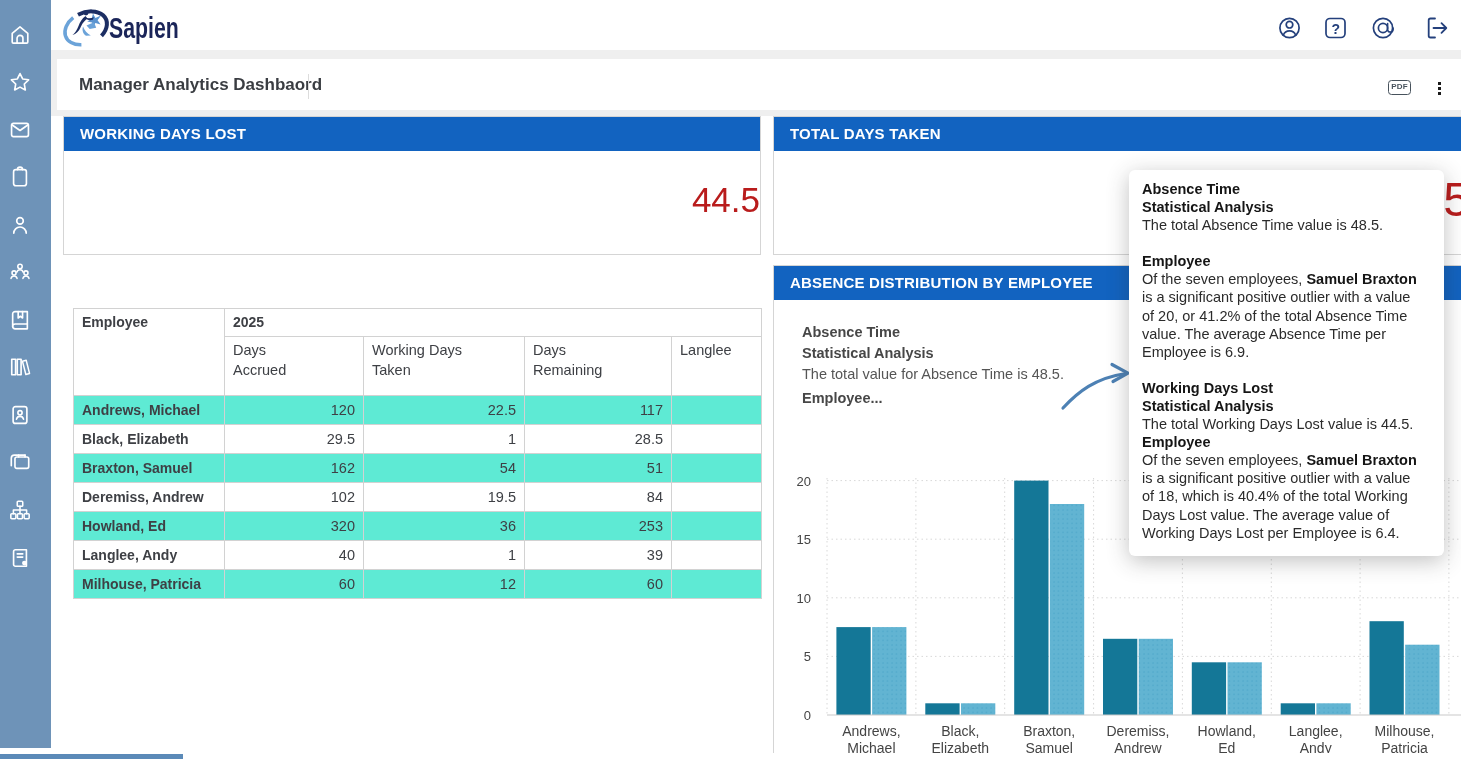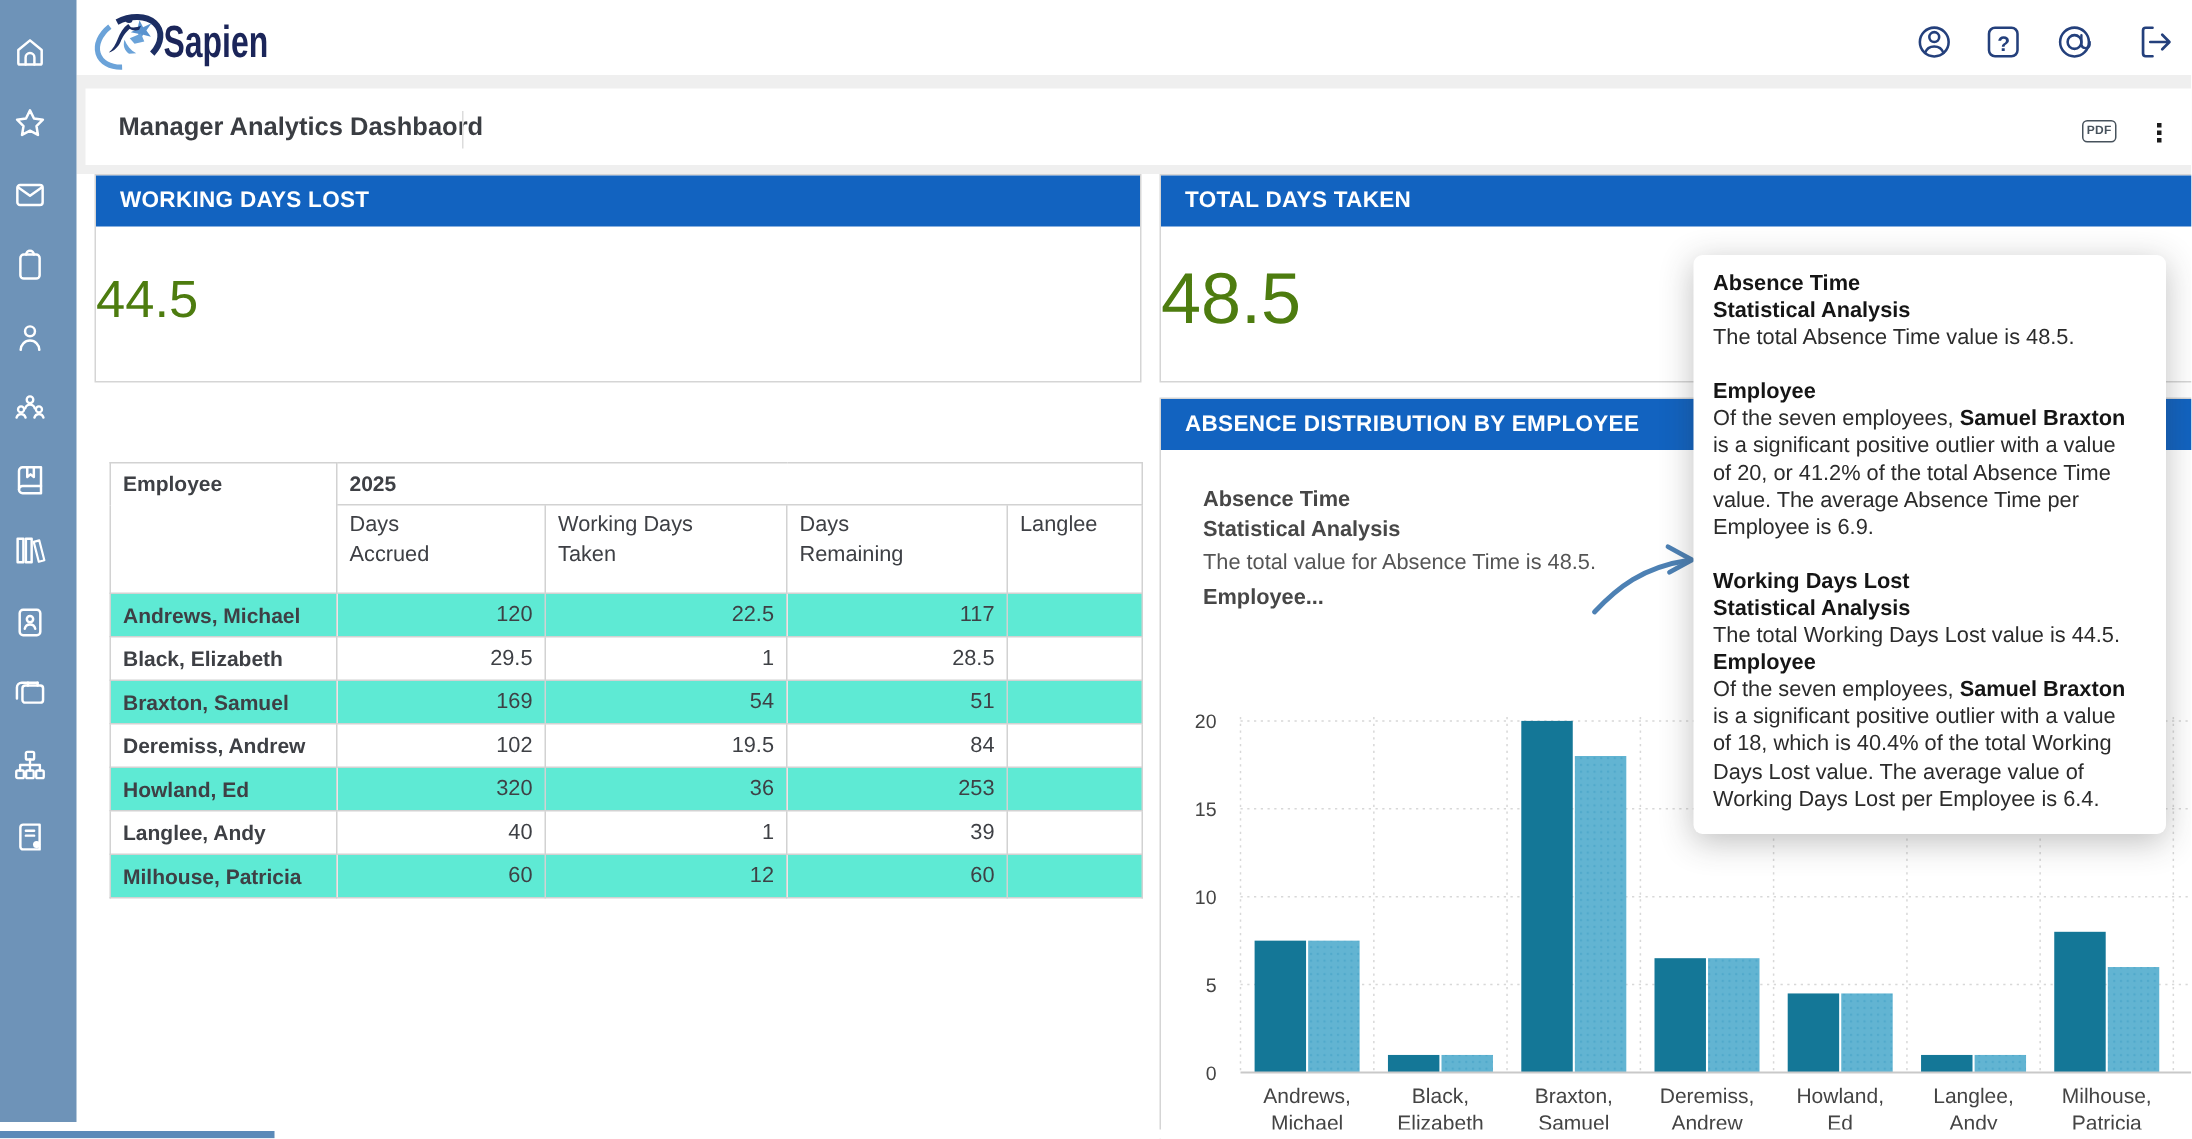--- a/index.html
+++ b/index.html
@@ -23,21 +23,21 @@
     line-height:11px; letter-spacing:0.2px; }
   .kdot { position:absolute; left:1438px; width:2.6px; height:2.6px; background:#1b1b1b; }
   
   .card { position:absolute; background:#fff; border:1px solid #d5d5d5; }
   .chead { height:34px; background:#1263c0; color:#fff; font-size:15px; font-weight:bold;
     letter-spacing:0.2px; line-height:34px; padding-left:16px; }
   #card1 { left:63px; top:116px; width:698px; height:139px; }
   #card2 { left:773px; top:116px; width:698px; height:139px; }
   #card3 { left:63px; top:265px; width:698px; height:488px; }
   #card4 { left:773px; top:265px; width:698px; height:500px; }
-  .bignum { position:absolute; width:100%; text-align:left; color:#4d7c0f; }
+  .bignum { position:absolute; width:100%; text-align:right; color:#b91c1c; }
   
   #tblwrap { left:73px; top:308px; }
   table { border-collapse:collapse; table-layout:fixed; width:688px; font-size:14.5px; color:#3e4045; }
   td, th { border:1px solid #d2d2d2; padding:0 8px; vertical-align:top; text-align:left;
     font-weight:normal; overflow:hidden; white-space:nowrap; }
   .num { text-align:right; }
   .bold { font-weight:bold; font-size:14px; }
   tr.odd { background:#5eead4; }
   
   #tooltip { left:1129px; top:170px; width:315px; height:386px; background:#fff;
@@ -132,21 +132,21 @@
           </tr>
       <tr style="height:28px">
             <td class="bold" style="line-height:28px">Black, Elizabeth</td>
             <td class="num" style="line-height:28px">29.5</td>
             <td class="num" style="line-height:28px">1</td>
             <td class="num" style="line-height:28px">28.5</td>
             <td></td>
           </tr>
       <tr class="odd" style="height:28px">
             <td class="bold" style="line-height:28px">Braxton, Samuel</td>
-            <td class="num" style="line-height:28px">169</td>
+            <td class="num" style="line-height:28px">162</td>
             <td class="num" style="line-height:28px">54</td>
             <td class="num" style="line-height:28px">51</td>
             <td></td>
           </tr>
       <tr style="height:28px">
             <td class="bold" style="line-height:28px">Deremiss, Andrew</td>
             <td class="num" style="line-height:28px">102</td>
             <td class="num" style="line-height:28px">19.5</td>
             <td class="num" style="line-height:28px">84</td>
             <td></td>

